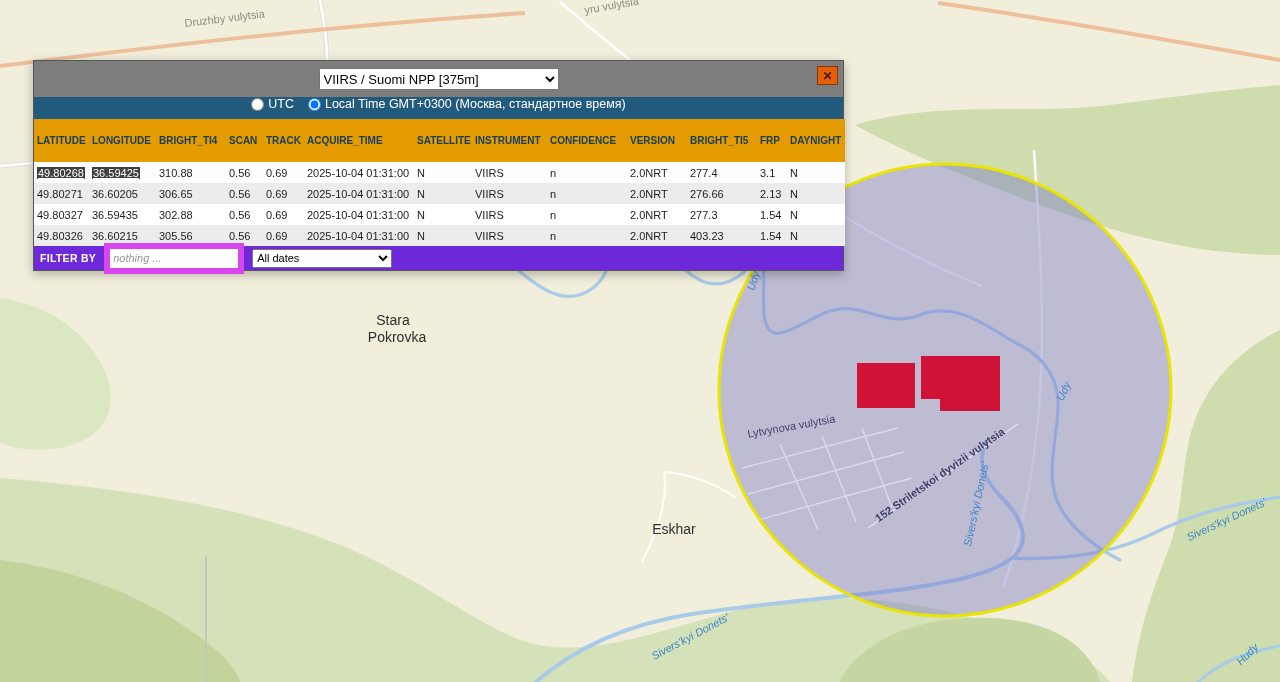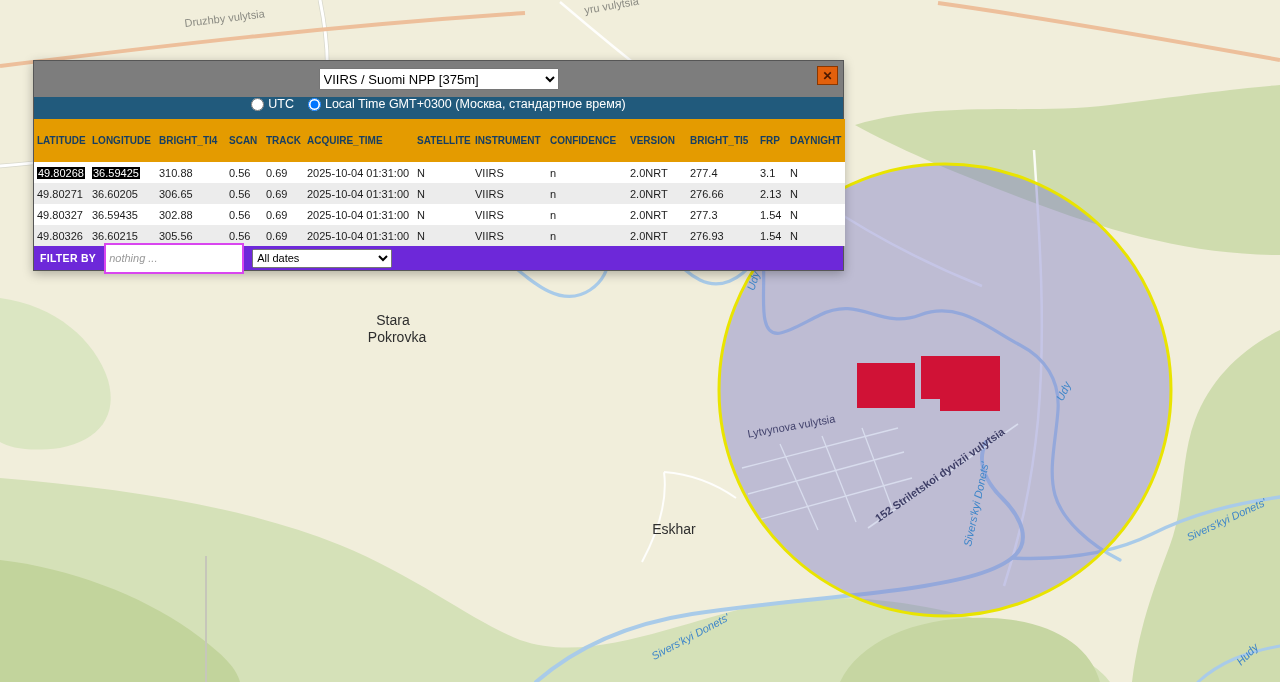--- a/index.html
+++ b/index.html
@@ -28,26 +28,26 @@
               justify-content:center; gap:14px; font-size:12.5px; }
   .time-bar label { display:flex; align-items:center; gap:4px; cursor:pointer; }
   .time-bar input { margin:0; }
 
   table { border-collapse:collapse; table-layout:fixed; width:811px; }
   thead th { background:#e49b00; color:#173f63; font-size:10px; text-align:left;
              padding:16px 3px; height:17px; font-weight:bold; white-space:nowrap; overflow:hidden; }
   tbody td { font-size:11px; color:#1c1c1c; padding:0 3px; height:21px;
              white-space:nowrap; overflow:hidden; background:#fff; }
   tbody tr:nth-child(even) td { background:#ececec; }
-  td span.hl { background:#000000; color:#fff; padding:0 1px; }
+  td span.hl { background:#404040; color:#fff; padding:0 1px;text-decoration:underline; }
 
   .filter-bar { background:#6d28d9; height:24px; display:flex; align-items:center; gap:8px;
                 padding:0 6px; color:#fff; }
   .fb-label { font-size:10.5px; font-weight:bold; letter-spacing:.3px; }
-  .filter-bar input { width:140px; height:31px; font-size:11px; border:2px solid #d946ef;
+  .filter-bar input { width:140px; height:31px; font-size:11px; border:6px solid #d946ef;
                       font-family:"Liberation Sans",sans-serif; padding:0 3px; }
   .filter-bar input::placeholder { color:#999; font-style:italic; }
   .filter-bar select { height:19px; font-size:11px; font-family:"Liberation Sans",sans-serif; }
   .filter-bar select.fields { width:190px; }
   .filter-bar select.dates { width:140px; }
 </style>
 </head>
 <body>
 
 <div class="map-wrap">
@@ -216,21 +216,21 @@
           <td><span>49.80326</span></td>
           <td><span>36.60215</span></td>
           <td><span>305.56</span></td>
           <td><span>0.56</span></td>
           <td><span>0.69</span></td>
           <td><span>2025-10-04 01:31:00</span></td>
           <td><span>N</span></td>
           <td><span>VIIRS</span></td>
           <td><span>n</span></td>
           <td><span>2.0NRT</span></td>
-          <td><span>276.93</span></td>
+          <td><span>403.23</span></td>
           <td><span>1.54</span></td>
           <td><span>N</span></td>
         </tr>
       </tbody>
   </table>
 
   <div class="filter-bar">
     <span class="fb-label">FILTER BY</span>
     <input type="text" placeholder="nothing ..." style="">
     <select class="dates">

